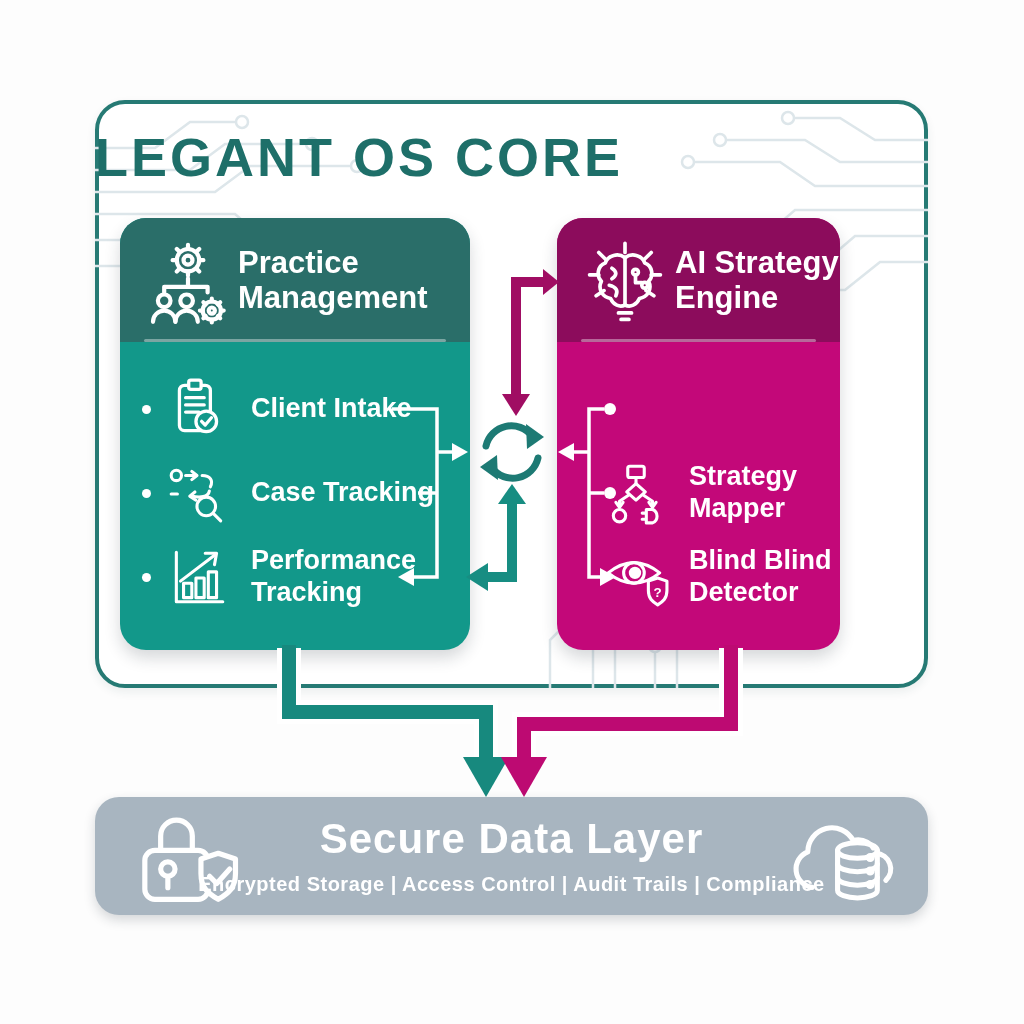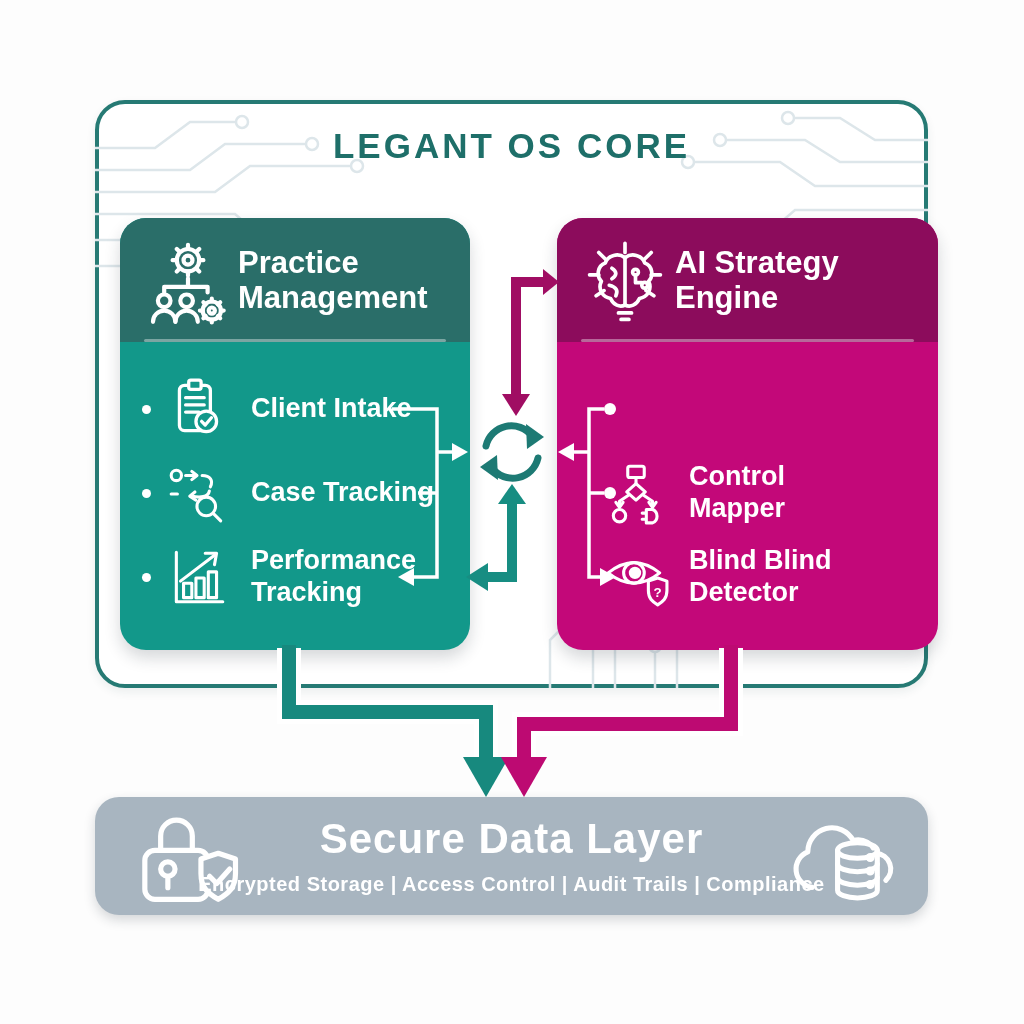--- a/index.html
+++ b/index.html
@@ -4,27 +4,27 @@
 <style>
   html,body{margin:0;padding:0;background:#fdfefe;}
   *{box-sizing:border-box;}
   #stage{position:relative;width:1024px;height:1024px;background:#fdfdfd;overflow:hidden;
          font-family:"Liberation Sans",sans-serif;}
   
   #frame{position:absolute;left:95px;top:100px;width:833px;height:588px;
          border:4px solid #267a74;border-radius:30px;background:#fff;
          box-shadow:0 4px 10px rgba(20,60,60,.08);}
   #circuits{position:absolute;left:95px;top:100px;width:833px;height:588px;pointer-events:none;}
-  #core-title{position:absolute;left:95px;top:126px;width:833px;text-align:center;
-         font-size:35px;font-weight:700;letter-spacing:3px;color:#1e6f69;}
+  #core-title{position:absolute;left:95px;top:126px;width:833px;text-align:left;
+         font-size:54px;font-weight:700;letter-spacing:3px;color:#1e6f69;}
   
   .panel{position:absolute;top:218px;height:432px;border-radius:26px;overflow:hidden;
          box-shadow:0 8px 16px rgba(30,40,50,.18);}
   #panel-pm{left:120px;width:350px;background:#12988a;}
-  #panel-ai{left:557px;width:381px;background:#c30879;}
+  #panel-ai{left:557px;width:283px;background:#c30879;}
   .panel-header{position:absolute;left:0;top:0;width:100%;height:124px;}
   #panel-pm .panel-header{background:#2a6e69;}
   #panel-ai .panel-header{background:#8c0c5c;}
   .panel-sep{position:absolute;left:24px;right:24px;top:121px;height:3px;border-radius:2px;
          background:rgba(255,255,255,.38);}
   .header-icon{position:absolute;left:26px;top:20px;}
   .panel-title{position:absolute;left:118px;top:50%;transform:translateY(-50%);width:225px;
          color:#fff;font-size:31px;font-weight:700;line-height:1.14;}
   .row{position:absolute;display:flex;align-items:center;height:96px;}
   #panel-pm .row{left:22px;width:320px;}
@@ -179,21 +179,21 @@
         <rect x="24" y="6" width="16" height="11" rx="2"></rect>
         <path d="M32,17 V23"></path>
         <path d="M32,23 L41,31 L32,39 L23,31 Z"></path>
         <path d="M25,34 L16,40 V43"></path>
           <path d="M12.5,41 L16,46 L19.5,41"></path>
         <path d="M39,34 L48,40 V43"></path>
           <path d="M44.5,41 L48,46 L51.5,41"></path>
         <circle cx="16" cy="54" r="6"></circle>
         <path d="M42,48 h6 a7,7 0 0 1 0,13 h-6 z M38,51.5 h4 M38,57.5 h4"></path>
       </svg>
-      <span class="item-label">Control Mapper</span>
+      <span class="item-label">Strategy Mapper</span>
     </div>
 
     <div class="row row-3">
       <svg class="item-icon" width="66" height="66" viewBox="0 0 64 64" fill="none" stroke="#fff" stroke-width="3" stroke-linecap="round" stroke-linejoin="round">
         <path d="M5,28 Q30,8 55,28 Q30,48 5,28 Z"></path>
         <circle cx="30" cy="28" r="10"></circle>
         <circle cx="31" cy="28" r="4.5" fill="#fff"></circle>
         <path d="M44,36 l9,-3 9,3 v9 c0,8 -4,11 -9,14 c-5,-3 -9,-6 -9,-14 z" fill="#c30879"></path>
         <text x="53" y="51" text-anchor="middle" font-size="13" font-weight="bold" fill="#fff" stroke="none" font-family="Liberation Sans, sans-serif">?</text>
       </svg>

